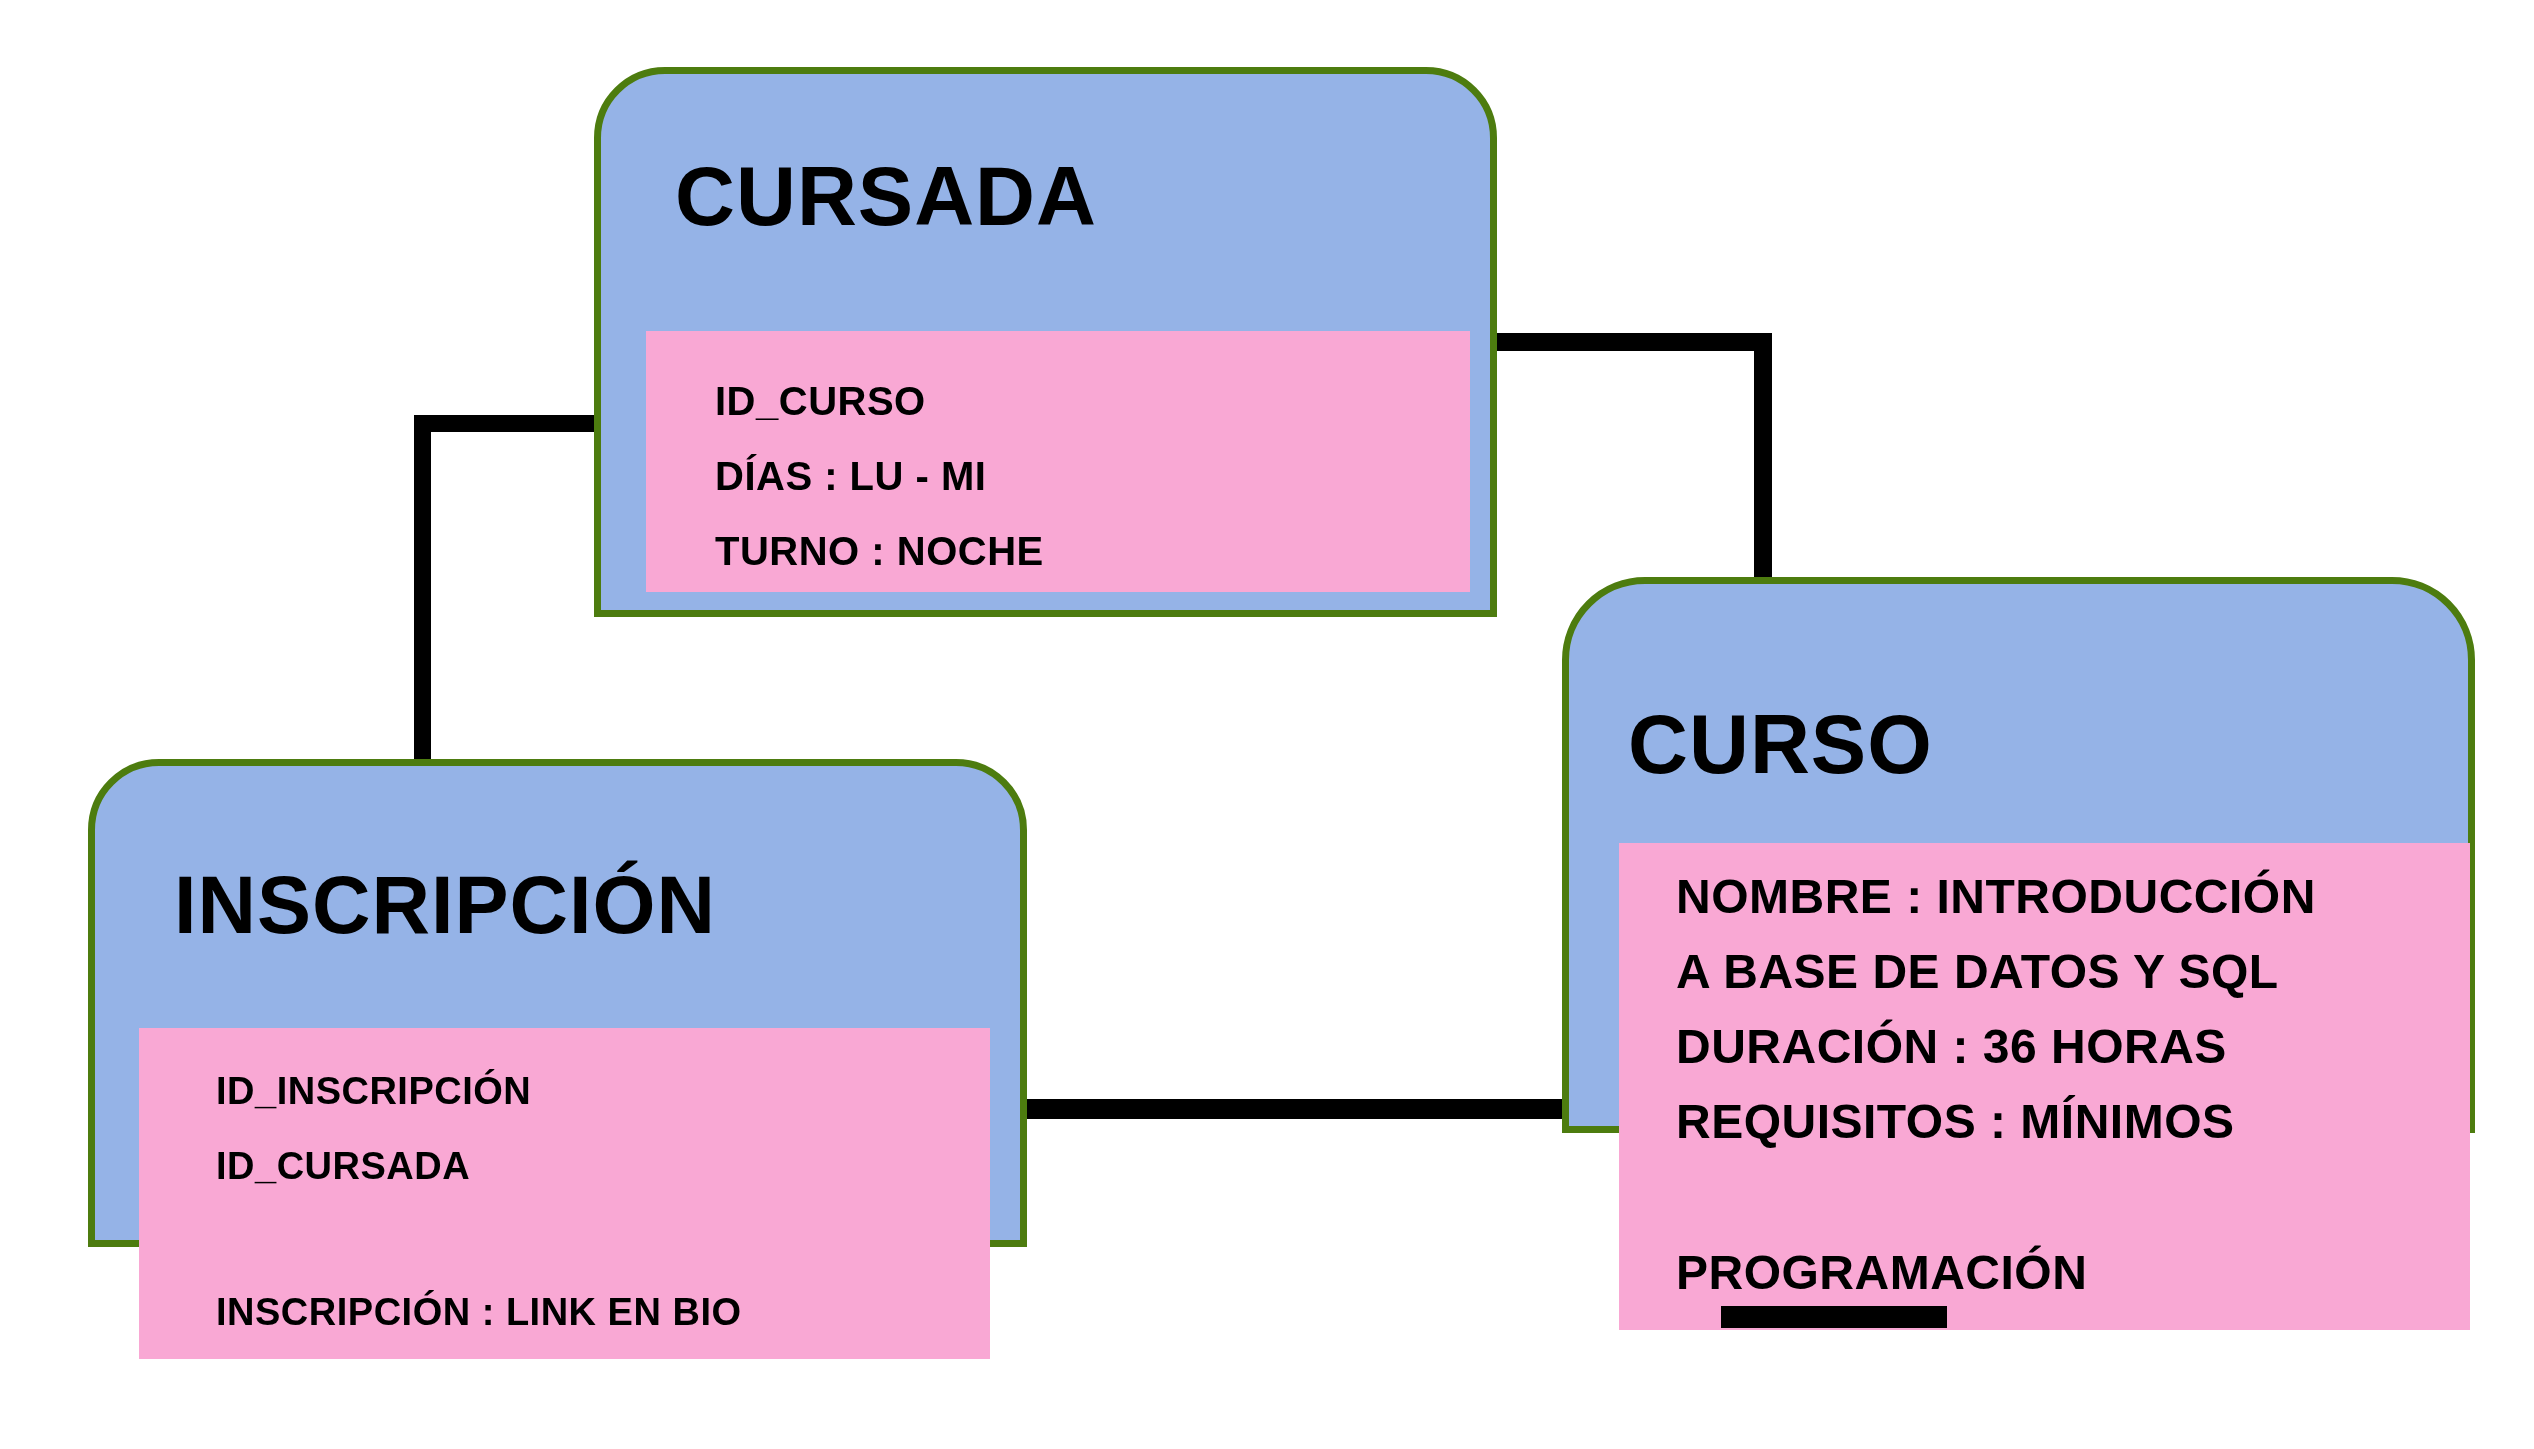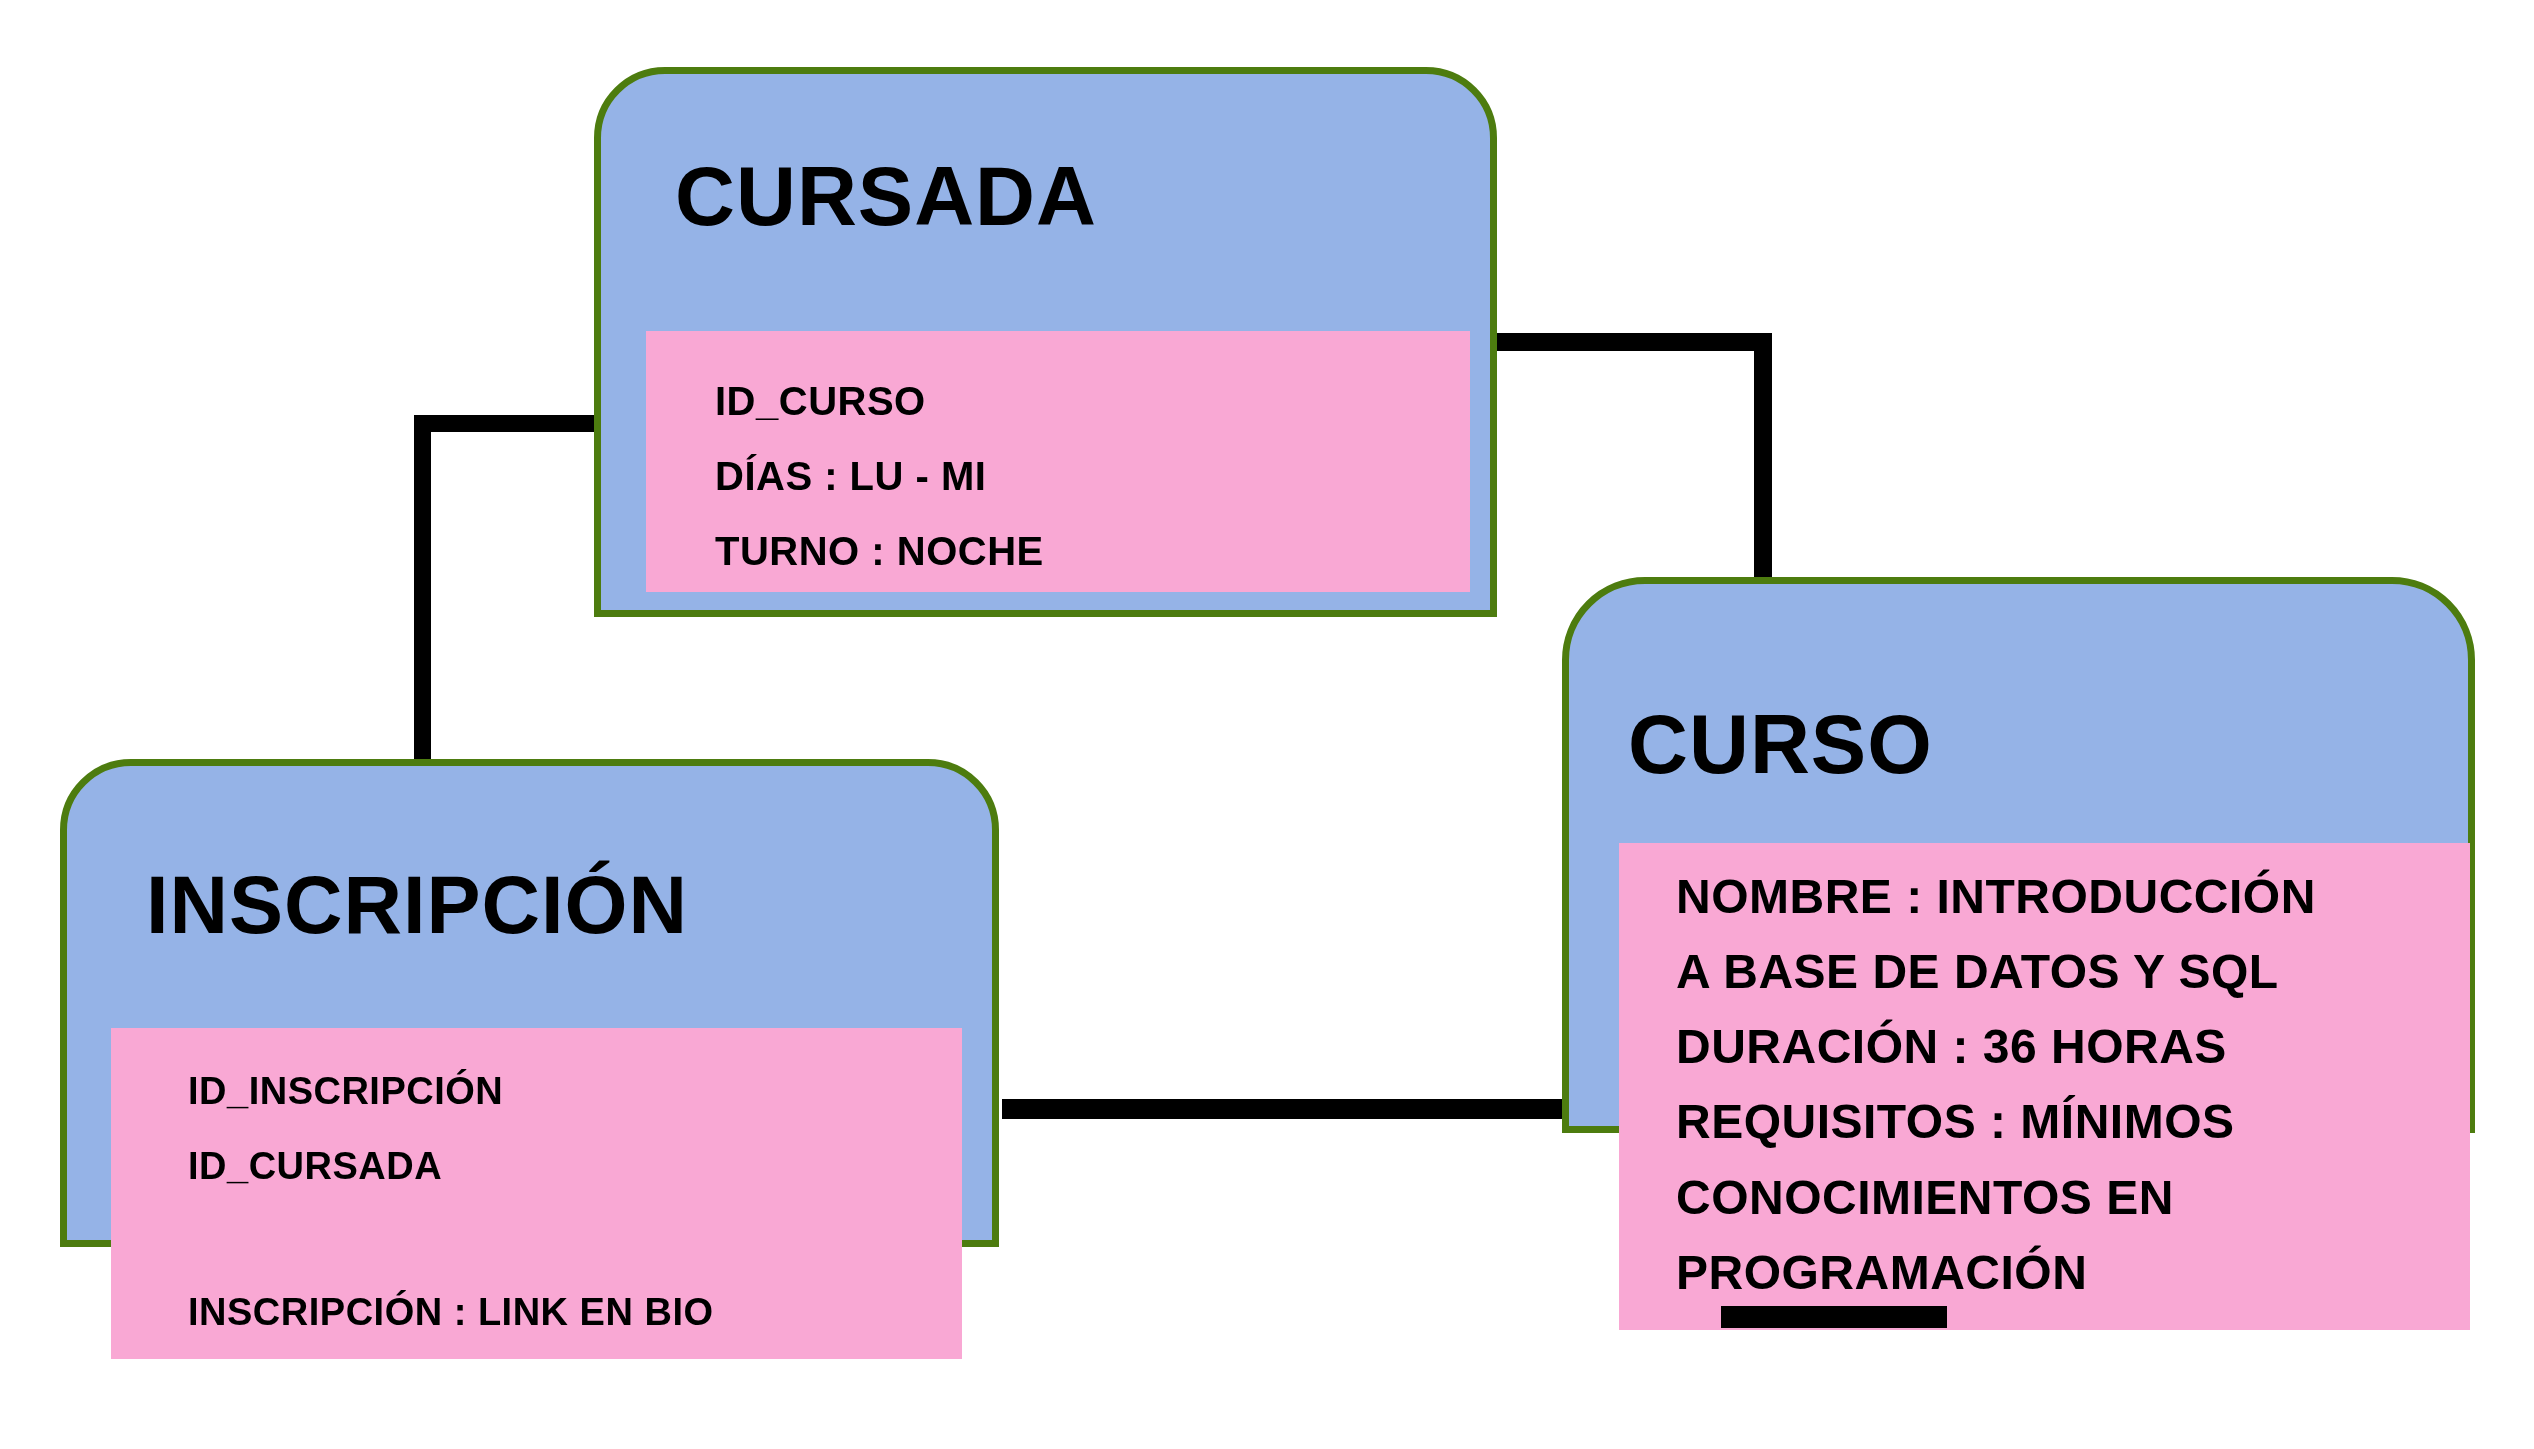--- a/index.html
+++ b/index.html
@@ -19,21 +19,21 @@
   #box-cursada{left:594px;top:67px;width:903px;height:550px;
                border-radius:71px 71px 0 0;}
   #box-cursada .title{left:74px;top:81px;font-size:83px;}
   #panel-cursada{left:45px;top:257px;width:824px;height:261px;}
   #panel-cursada .attr{font-size:40px;left:69px;}
   #panel-cursada .a0{top:50px;}
   #panel-cursada .a1{top:125px;}
   #panel-cursada .a2{top:200px;}
 
   
-  #box-inscripcion{left:60px;top:759px;width:939px;height:488px;
+  #box-inscripcion{left:88px;top:759px;width:939px;height:488px;
                    border-radius:71px 71px 0 0;}
   #box-inscripcion .title{left:79px;top:99px;font-size:81px;}
   #panel-inscripcion{left:44px;top:262px;width:851px;height:331px;}
   #panel-inscripcion .attr{font-size:38px;left:77px;}
   #panel-inscripcion .a0{top:44px;text-align:right;}
   #panel-inscripcion .a1{top:119px;}
   #panel-inscripcion .a2{top:265px;}
 
   
   #box-curso{left:1562px;top:577px;width:913px;height:556px;
@@ -87,20 +87,19 @@
     </div>
   </div>
 
   <div class="entity" id="box-curso">
     <div class="title">CURSO</div>
     <div class="panel" id="panel-curso">
       <div class="attr c0">NOMBRE :  INTRODUCCIÓN</div>
       <div class="attr c1">A BASE DE DATOS Y SQL</div>
       <div class="attr c2">DURACIÓN :  36 HORAS</div>
       <div class="attr c3">REQUISITOS :  MÍNIMOS</div>
-      <div class="attr c4">CONOCIMIENTOS EN</div>
       <div class="attr c5">PROGRAMACIÓN</div>
       <div id="redact-bar"></div>
     </div>
   </div>
 
 </div>
 
 
 </body></html>

